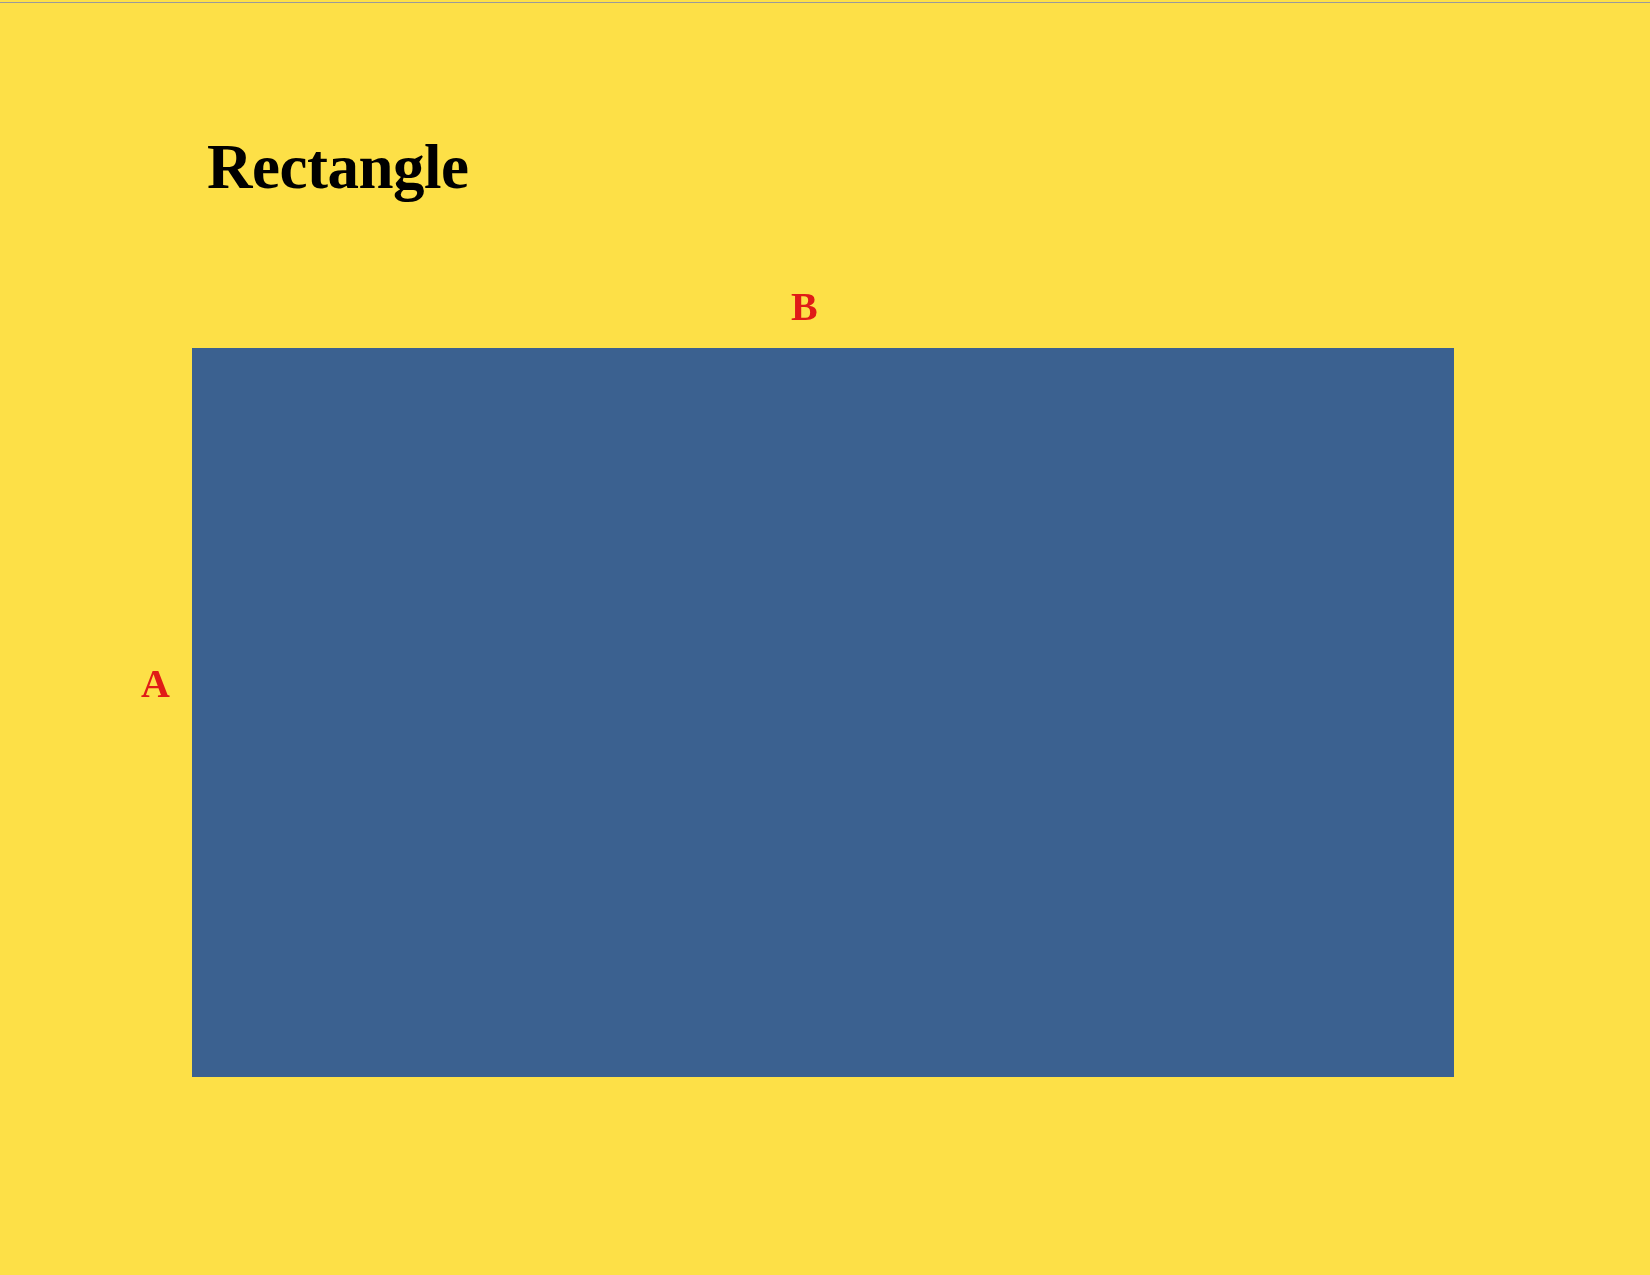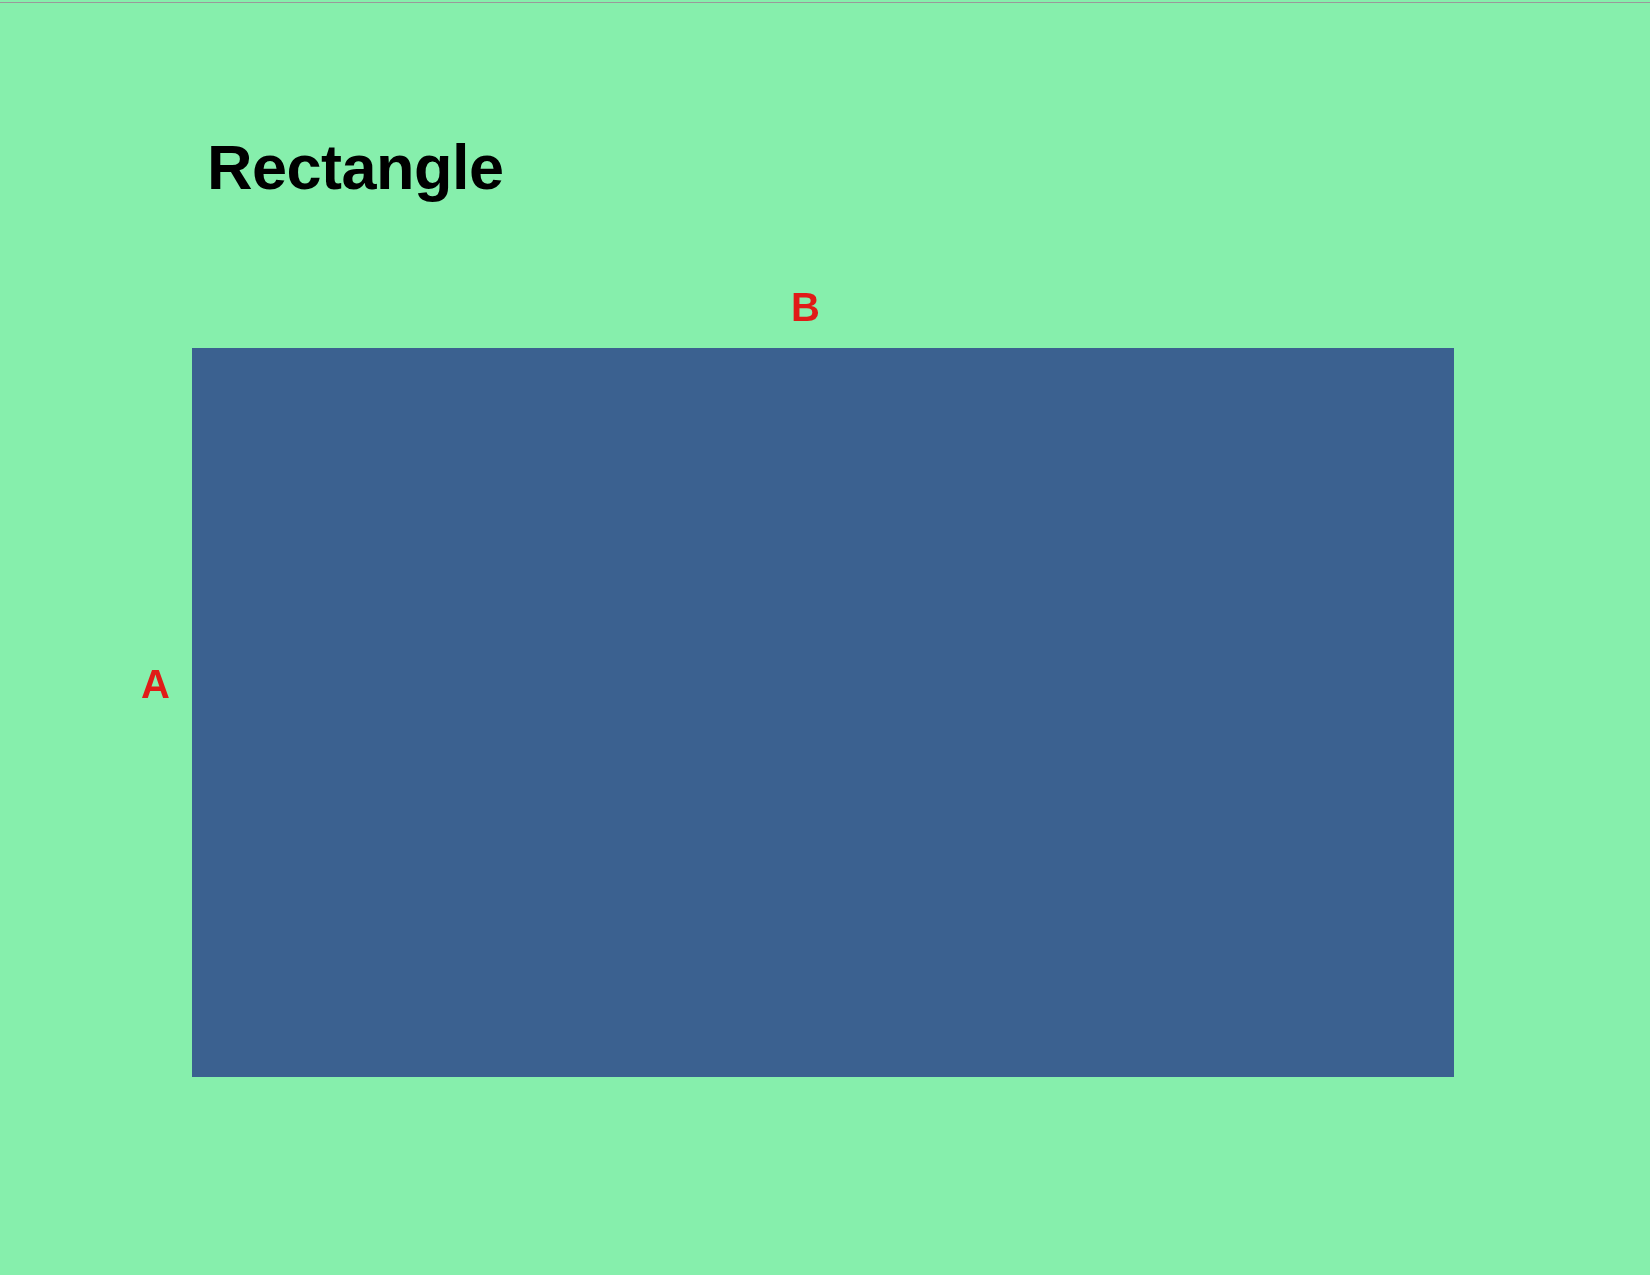--- a/index.html
+++ b/index.html
@@ -5,23 +5,23 @@
   html, body {
     margin: 0;
     padding: 0;
     background: #ffffff;
   }
 
   #slide {
     position: relative;
     width: 1650px;
     height: 1275px;
-    background: #86efac;
+    background: #fde047;
     overflow: hidden;
-    font-family: Liberation Sans, sans-serif;
+    font-family: Liberation Serif, serif;
   }
 
   
   #top-hairline {
     position: absolute;
     left: 0;
     top: 2px;
     width: 1650px;
     height: 1px;
     background: #9a9a9a;

